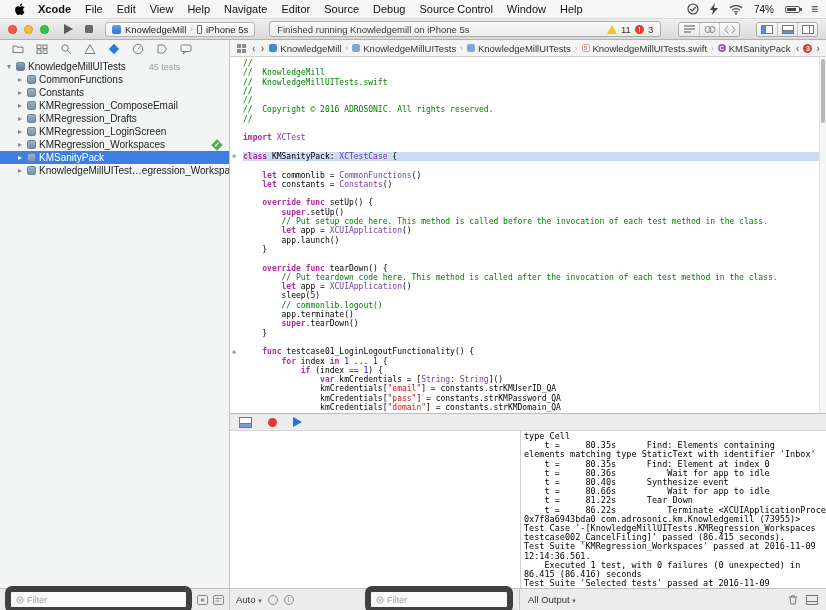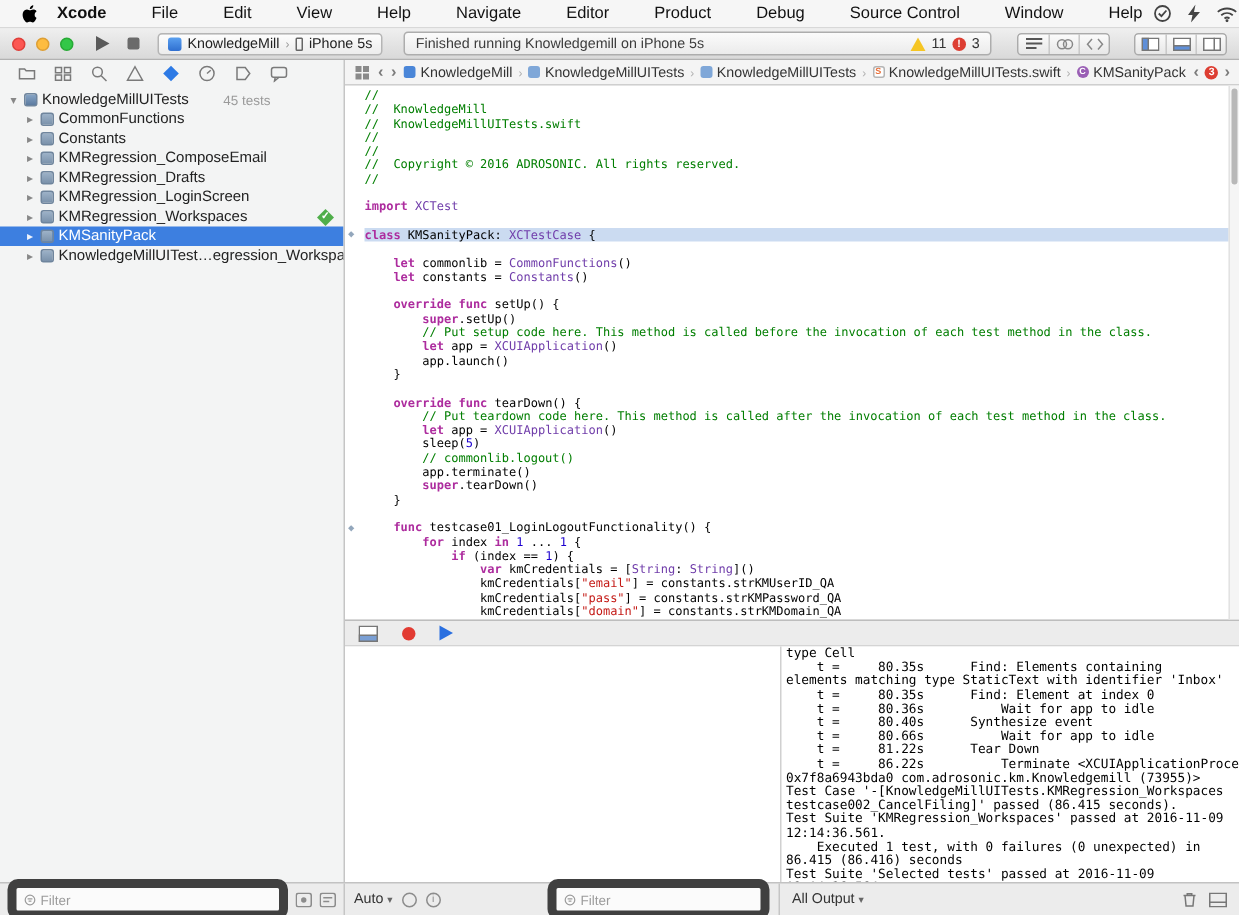--- a/index.html
+++ b/index.html
@@ -3,21 +3,21 @@
 <meta charset="utf-8">
 <style>
   * { margin:0; padding:0; box-sizing:border-box; }
   html,body { width:826px; height:610px; }
   .screen { position:relative; width:826px; height:610px; background:#fff;
             font-family:"Liberation Sans",sans-serif; overflow:hidden; color:#111; }
 
   
   .menubar { position:absolute; top:0; left:0; right:0; height:19px; background:#f6f6f6;
              border-bottom:1px solid #d8d8d8; display:flex; align-items:center; padding:0 8px; font-size:11px; }
-  .menu-items { display:flex; align-items:center;gap:16px; }
+  .menu-items { display:flex; align-items:center; }
   .menu-item { padding:0 7px; white-space:nowrap; }
   .menu-item.app { font-weight:bold; }
   .apple-wrap { padding:0 6px; display:flex; align-items:center; }
   .menu-right { margin-left:auto; display:flex; align-items:center; gap:11px; font-size:10px; }
   .battery-body { width:15px; height:7px; border:1px solid #555; border-radius:2px; position:relative; display:inline-block; }
   .battery-body::after { content:""; position:absolute; right:-3px; top:1.5px; width:2px; height:3px; background:#555; }
   .battery-fill { position:absolute; left:1px; top:1px; bottom:1px; width:9px; background:#444; }
   .hamburger { font-size:12px; color:#333; line-height:1; }
 
   
@@ -135,21 +135,21 @@
         </svg>
     </span>
     <span class="menu-items">
         <span class="menu-item app">Xcode</span>
         <span class="menu-item">File</span>
         <span class="menu-item">Edit</span>
         <span class="menu-item">View</span>
         <span class="menu-item">Help</span>
         <span class="menu-item">Navigate</span>
         <span class="menu-item">Editor</span>
-        <span class="menu-item">Product</span>
+        <span class="menu-item">Source</span>
         <span class="menu-item">Debug</span>
         <span class="menu-item">Source Control</span>
         <span class="menu-item">Window</span>
         <span class="menu-item">Help</span>
       </span>
     <span class="menu-right">
       <svg width="12" height="12" viewBox="0 0 12 12">
           <circle cx="6" cy="6" r="5" fill="none" stroke="#444" stroke-width="1.2"></circle>
           <path d="M3.5 6l1.8 1.8L8.6 4" fill="none" stroke="#444" stroke-width="1.2"></path>
         </svg>

